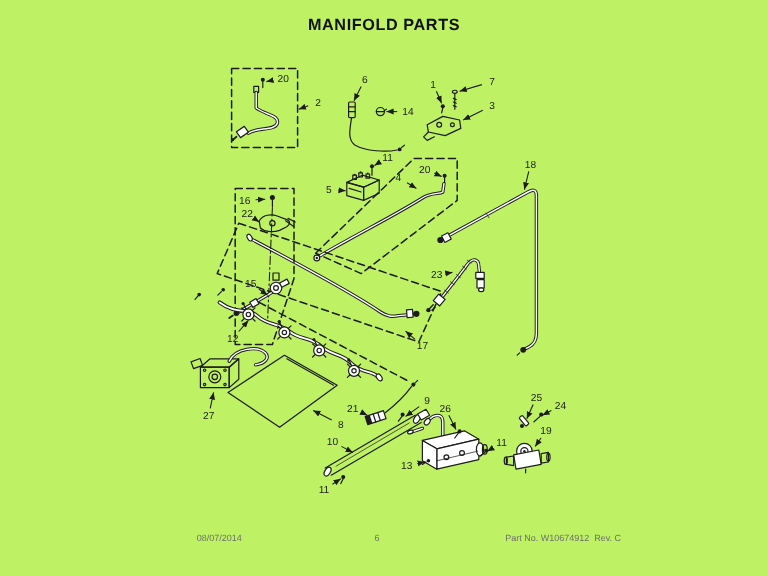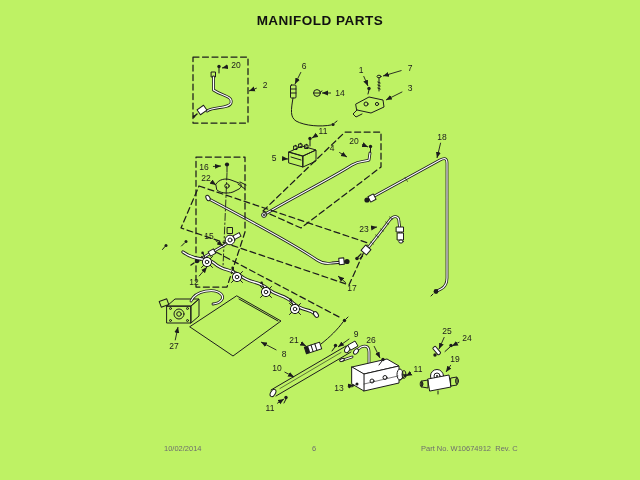--- a/index.html
+++ b/index.html
@@ -419,16 +419,16 @@
         <text x="418" y="372">11</text>
         <line x1="444.30951385529977" y1="337.0535938255755" x2="439" y2="349" marker-end="url(#arrowhead)"></line>
         <text x="447" y="334">25</text>
         <line x1="459.47404844290656" y1="342.01384083044985" x2="452" y2="346" marker-end="url(#arrowhead)"></line>
         <text x="467" y="341">24</text>
         <line x1="450.85795010584843" y1="364.9829609582189" x2="446" y2="372" marker-end="url(#arrowhead)"></line>
         <text x="455" y="362">19</text>
       </g>
   </svg>
 
-  <div class="footer-text" id="footer-date">10/02/2014</div>
+  <div class="footer-text" id="footer-date">08/07/2014</div>
   <div class="footer-text" id="footer-page">6</div>
   <div class="footer-text" id="footer-part">Part No. W10674912  Rev. C</div>
 </div>
 
 </body></html>

